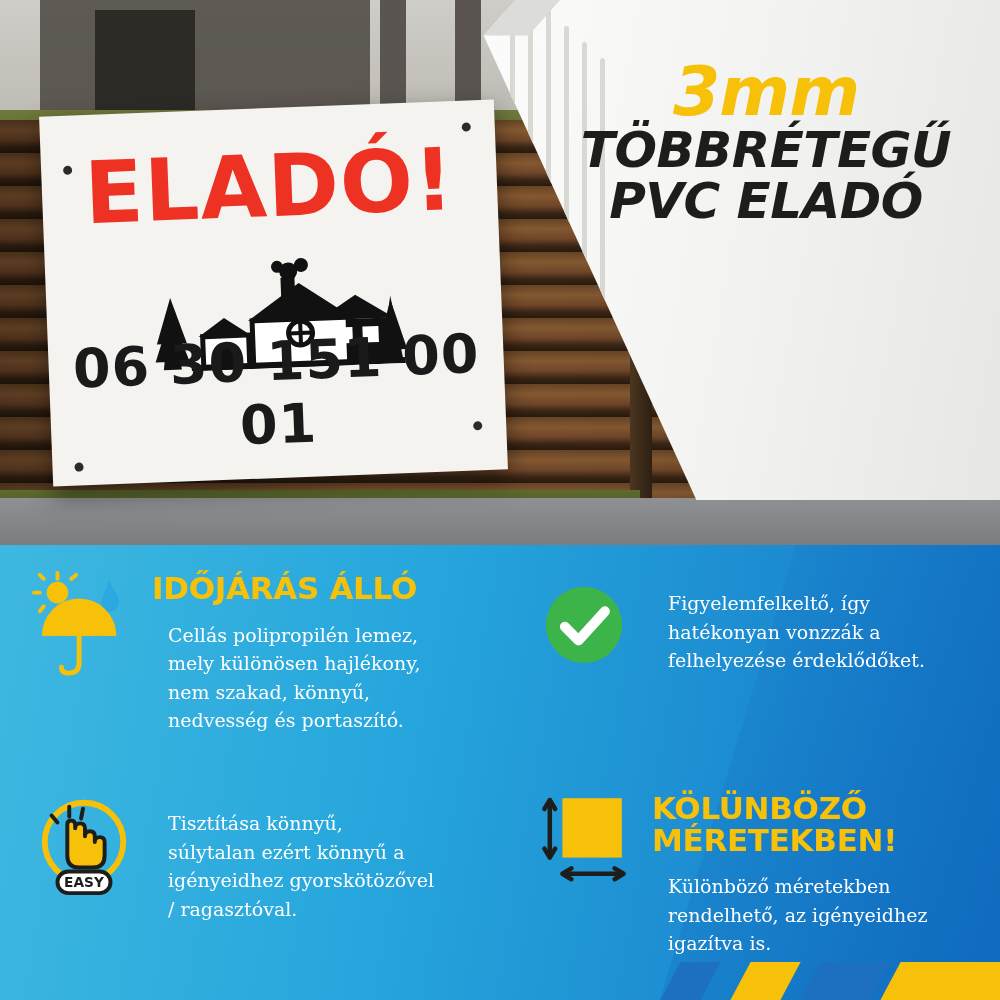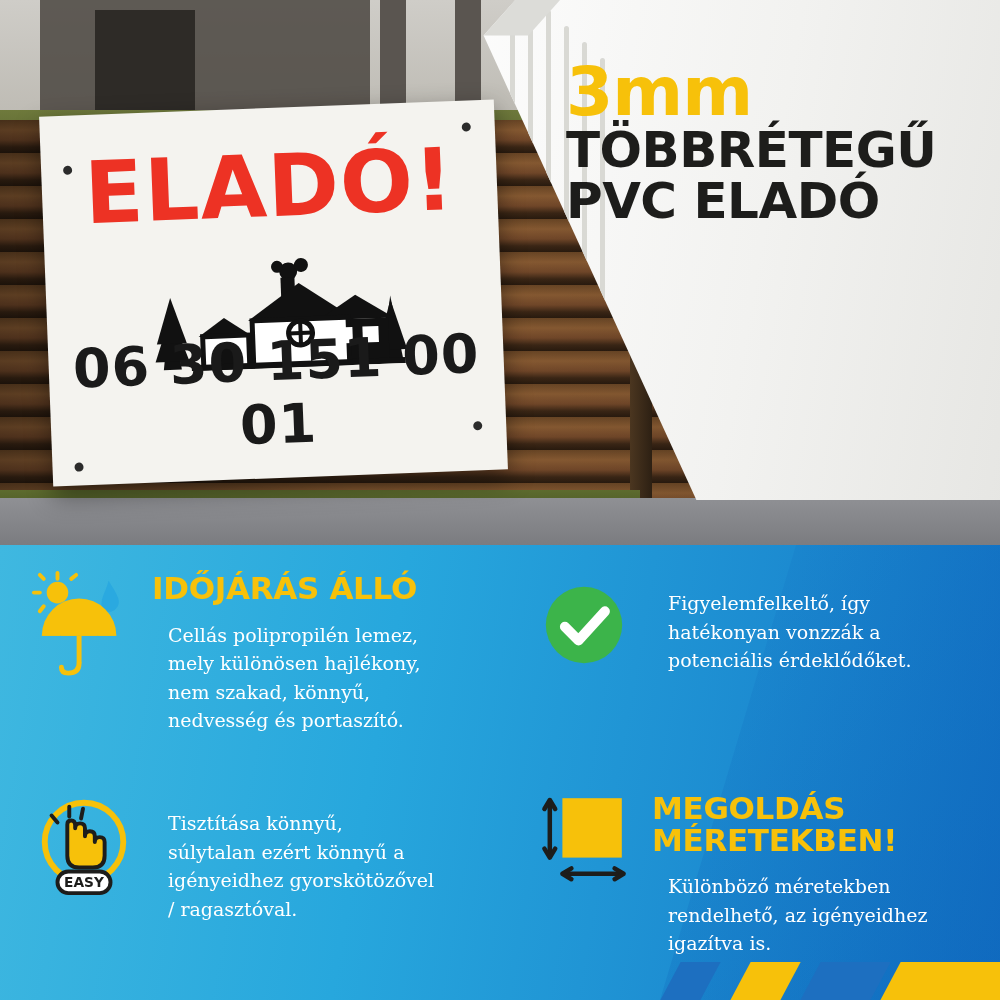--- a/index.html
+++ b/index.html
@@ -157,22 +157,23 @@
     background: #d9d9d4;
     width: 5px;
     border-radius: 3px;
   }
 
   
   .headline {
     position: absolute;
     right: 34px; top: 60px;
     width: 400px;
-    text-align: left;
+    text-align: center;
     z-index: 5;
+    font-style: italic;
   }
   .headline .l1 {
     font-family: "DejaVu Sans", sans-serif;
     font-size: 68px;
     font-weight: 700;
     color: #f7c10a;
     line-height: .95;
     letter-spacing: -1px;
   }
   .headline .l2,
@@ -378,21 +379,21 @@
       </div>
 
       <div class="feat right">
         <div class="ico">
           <svg viewBox="0 0 110 110" width="100" height="100" aria-hidden="true">
             <circle cx="55" cy="55" r="42" fill="#3cb44a"></circle>
             <path d="M34 57 L49 72 L78 40" stroke="#ffffff" stroke-width="11" fill="none" stroke-linecap="round" stroke-linejoin="round"></path>
           </svg>
         </div>
         <div class="txt">
-          <p>Figyelemfelkeltő, így hatékonyan vonzzák a potenciális érdeklődőket.</p>
+          <p>Figyelemfelkeltő, így hatékonyan vonzzák a felhelyezése érdeklődőket.</p>
         </div>
       </div>
 
       <div class="feat left r2">
         <div class="ico">
           <svg viewBox="0 0 110 110" width="108" height="108" aria-hidden="true">
             <circle cx="55" cy="52" r="40" fill="none" stroke="#f7c10a" stroke-width="6"></circle>
 
             <g stroke="#1d1d1b" stroke-width="4" stroke-linecap="round">
               <line x1="40" y1="26" x2="40" y2="16"></line>
@@ -419,20 +420,20 @@
               <line x1="22" y1="14" x2="22" y2="70"></line>
               <polyline points="16,20 22,10 28,20"></polyline>
               <polyline points="16,64 22,74 28,64"></polyline>
               <line x1="40" y1="92" x2="100" y2="92"></line>
               <polyline points="46,86 36,92 46,98"></polyline>
               <polyline points="94,86 104,92 94,98"></polyline>
             </g>
           </svg>
         </div>
         <div class="txt">
-          <h3>MEGOLDÁS MÉRETEKBEN!</h3>
+          <h3>KÖLÜNBÖZŐ MÉRETEKBEN!</h3>
           <p>Különböző méretekben rendelhető, az igényeidhez igazítva is.</p>
         </div>
       </div>
 
     </div>
   </div>
 </div>
 
 </body></html>

